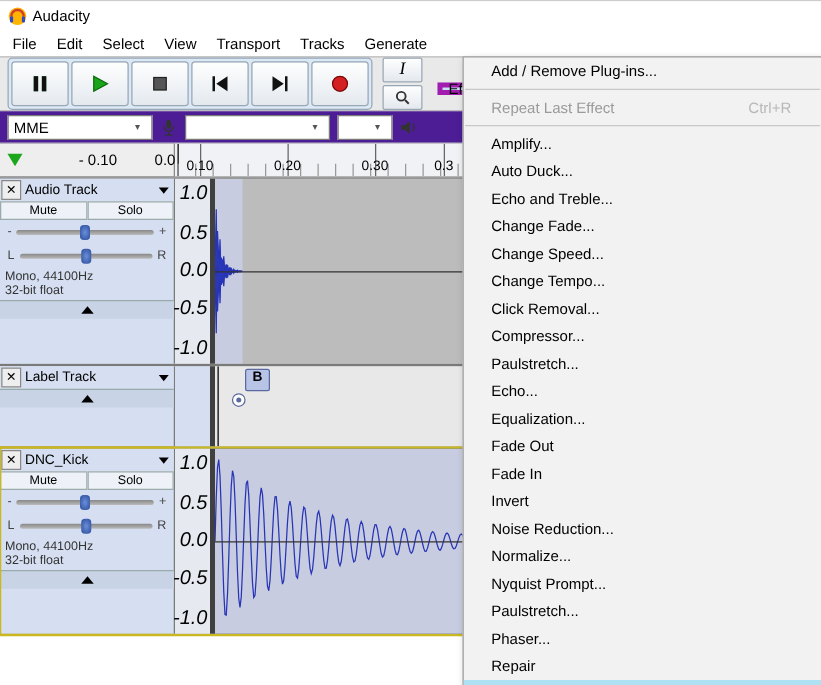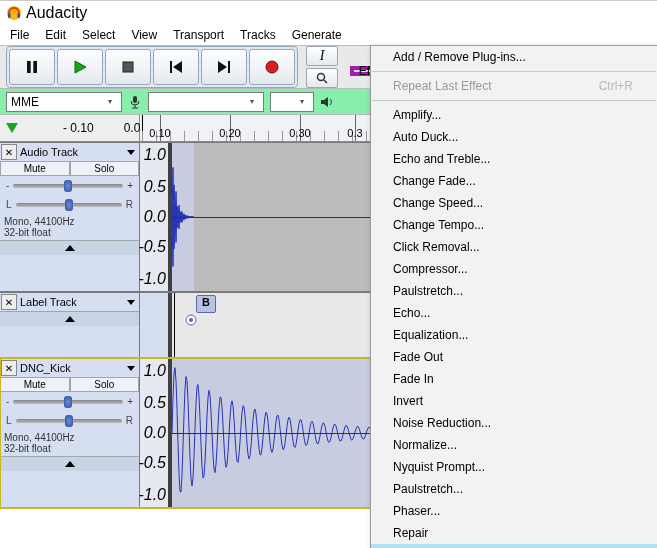--- a/index.html
+++ b/index.html
@@ -1,30 +1,30 @@
 <!DOCTYPE html>
 <html><head>
 <meta charset="utf-8">
 <style>
   html,body{margin:0;padding:0;font-family:"Segoe UI",Tahoma,sans-serif;font-size:12px;color:#000;background:#fff;}
   .window{width:657px;height:548px;position:relative;overflow:hidden;border-top:1px solid #ccc;box-sizing:border-box;}
   .titlebar{height:24px;display:flex;align-items:center;padding:0 6px;background:#fff;}
   .titlebar .logo{width:16px;height:16px;margin-right:4px;}
-  .title{font-size:16px;}
+  .title{font-size:12px;}
   .menubar{height:20px;display:flex;align-items:stretch;padding:0 2px;background:#fff;}
   .menubar .mitem{padding:2px 8px;display:flex;align-items:center;}
   .menubar .mitem.open{background:#c8dff5;border:4px solid #a21caf;padding:1px 5px;margin-top:41px;}
   .toolbar{height:44px;background:#e9e9e9;border-top:1px solid #bbb;border-bottom:1px solid #bbb;display:flex;align-items:center;padding:0 6px;box-sizing:border-box;}
   .transport{display:flex;background:#dbe8f5;border:1px solid #96a7ba;border-radius:4px;padding:2px;gap:2px;}
   .tbtn{width:44px;height:34px;background:linear-gradient(#fefefe,#e4e9ef);border:1px solid #9aa8b6;border-radius:3px;display:flex;align-items:center;justify-content:center;}
   .tbtn svg{width:16px;height:16px;}
   .toolrest{flex:1;display:flex;flex-direction:column;gap:2px;margin-left:8px;}
   .toolrest .row{display:flex;gap:4px;}
   .smbtn{width:30px;height:18px;background:linear-gradient(#fefefe,#e4e9ef);border:1px solid #9aa8b6;border-radius:2px;display:flex;align-items:center;justify-content:center;font-family:Georgia,serif;font-style:italic;font-size:14px;}
-  .devicebar{height:26px;background:#86efac;border-bottom:1px solid #bbb;display:flex;align-items:center;padding:0 6px;gap:6px;box-sizing:border-box;}
+  .devicebar{height:26px;background:#4c1d95;border-bottom:1px solid #bbb;display:flex;align-items:center;padding:0 6px;gap:6px;box-sizing:border-box;}
   .combo{height:20px;background:#fff;border:1px solid #7a7a7a;display:flex;align-items:center;padding:0 4px;box-sizing:border-box;position:relative;}
   .combo .cv{flex:1;font-size:12px;}
   .combo .arrow{width:14px;text-align:center;color:#555;font-size:8px;}
   .ruler-row{height:26px;background:#eee;border-bottom:1px solid #888;display:flex;}
   .ruler-left{width:140px;display:flex;align-items:center;justify-content:flex-end;padding-right:6px;box-sizing:border-box;border-right:1px solid #888;}
   .green-arrow{width:0;height:0;border-left:6px solid transparent;border-right:6px solid transparent;border-top:10px solid #1ba61b;margin-right:auto;margin-left:6px;}
   .ruler{flex:1;position:relative;background:#f0f2f5;overflow:hidden;}
   .tick{position:absolute;top:0;bottom:0;border-left:1px solid #666;}
   .tick.minor{top:16px;border-left:1px solid #999;}
   .ticklabel{position:absolute;top:12px;font-size:11px;color:#000;transform:translateX(-50%);}

